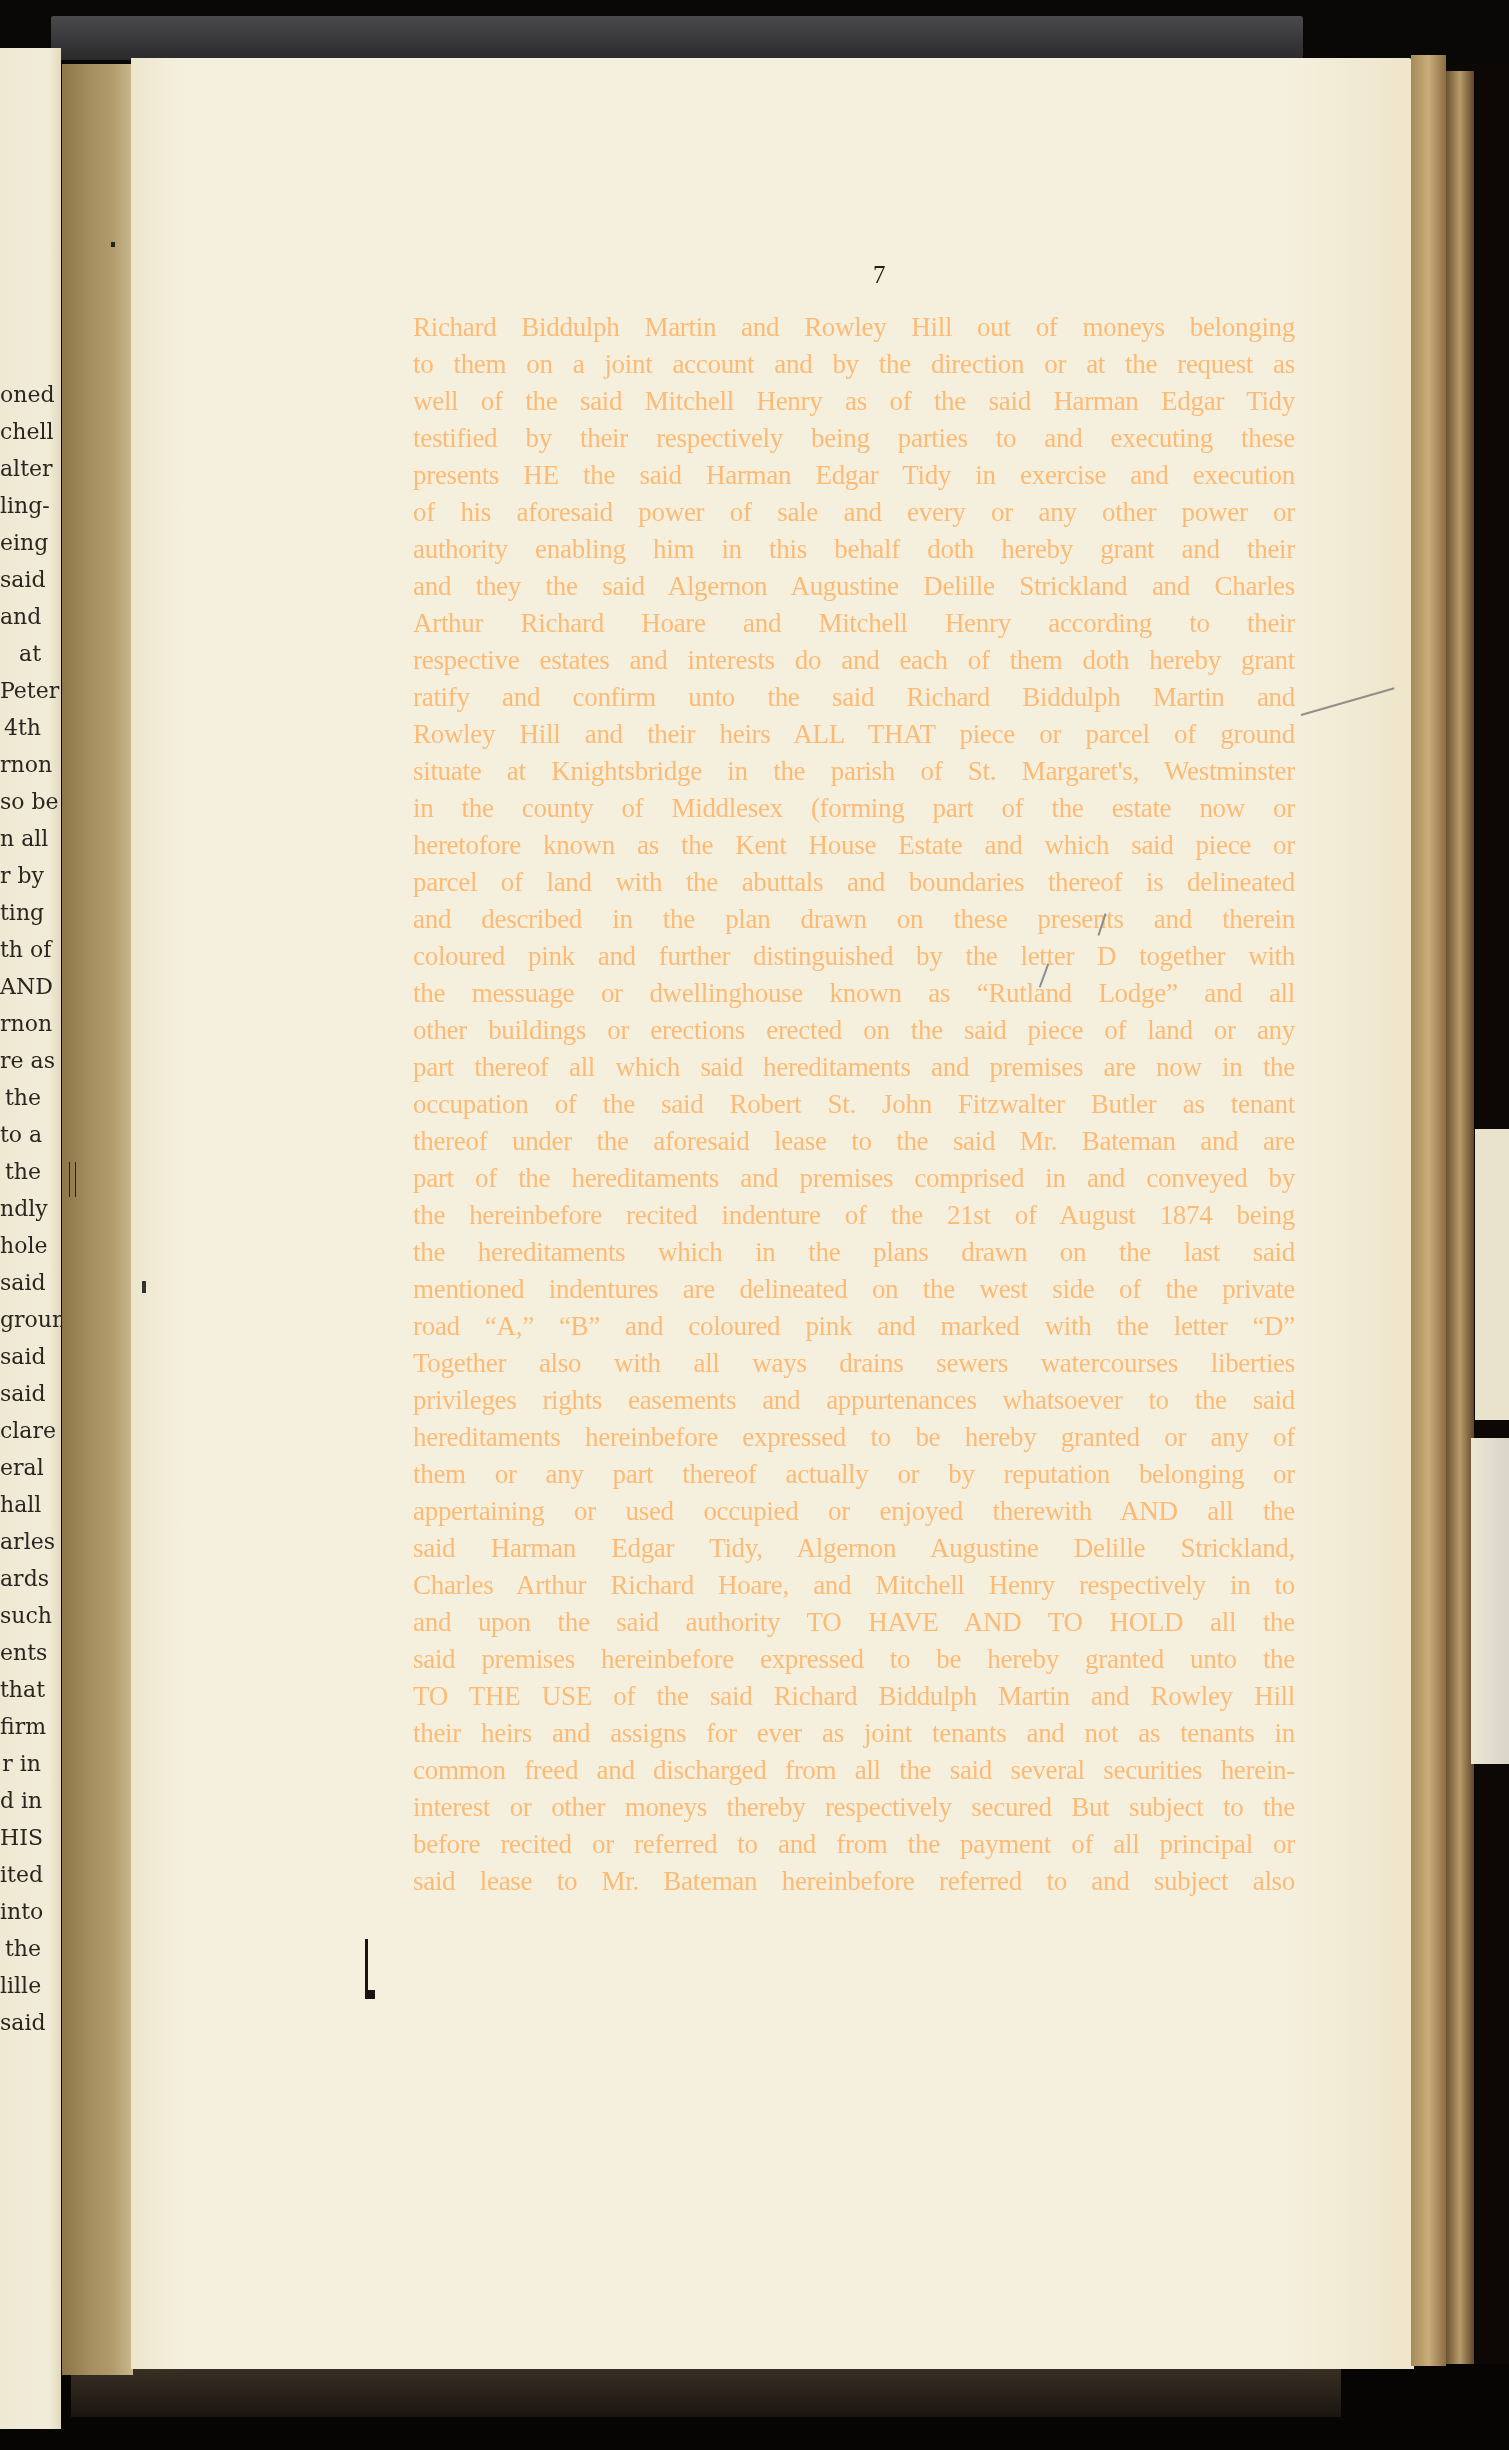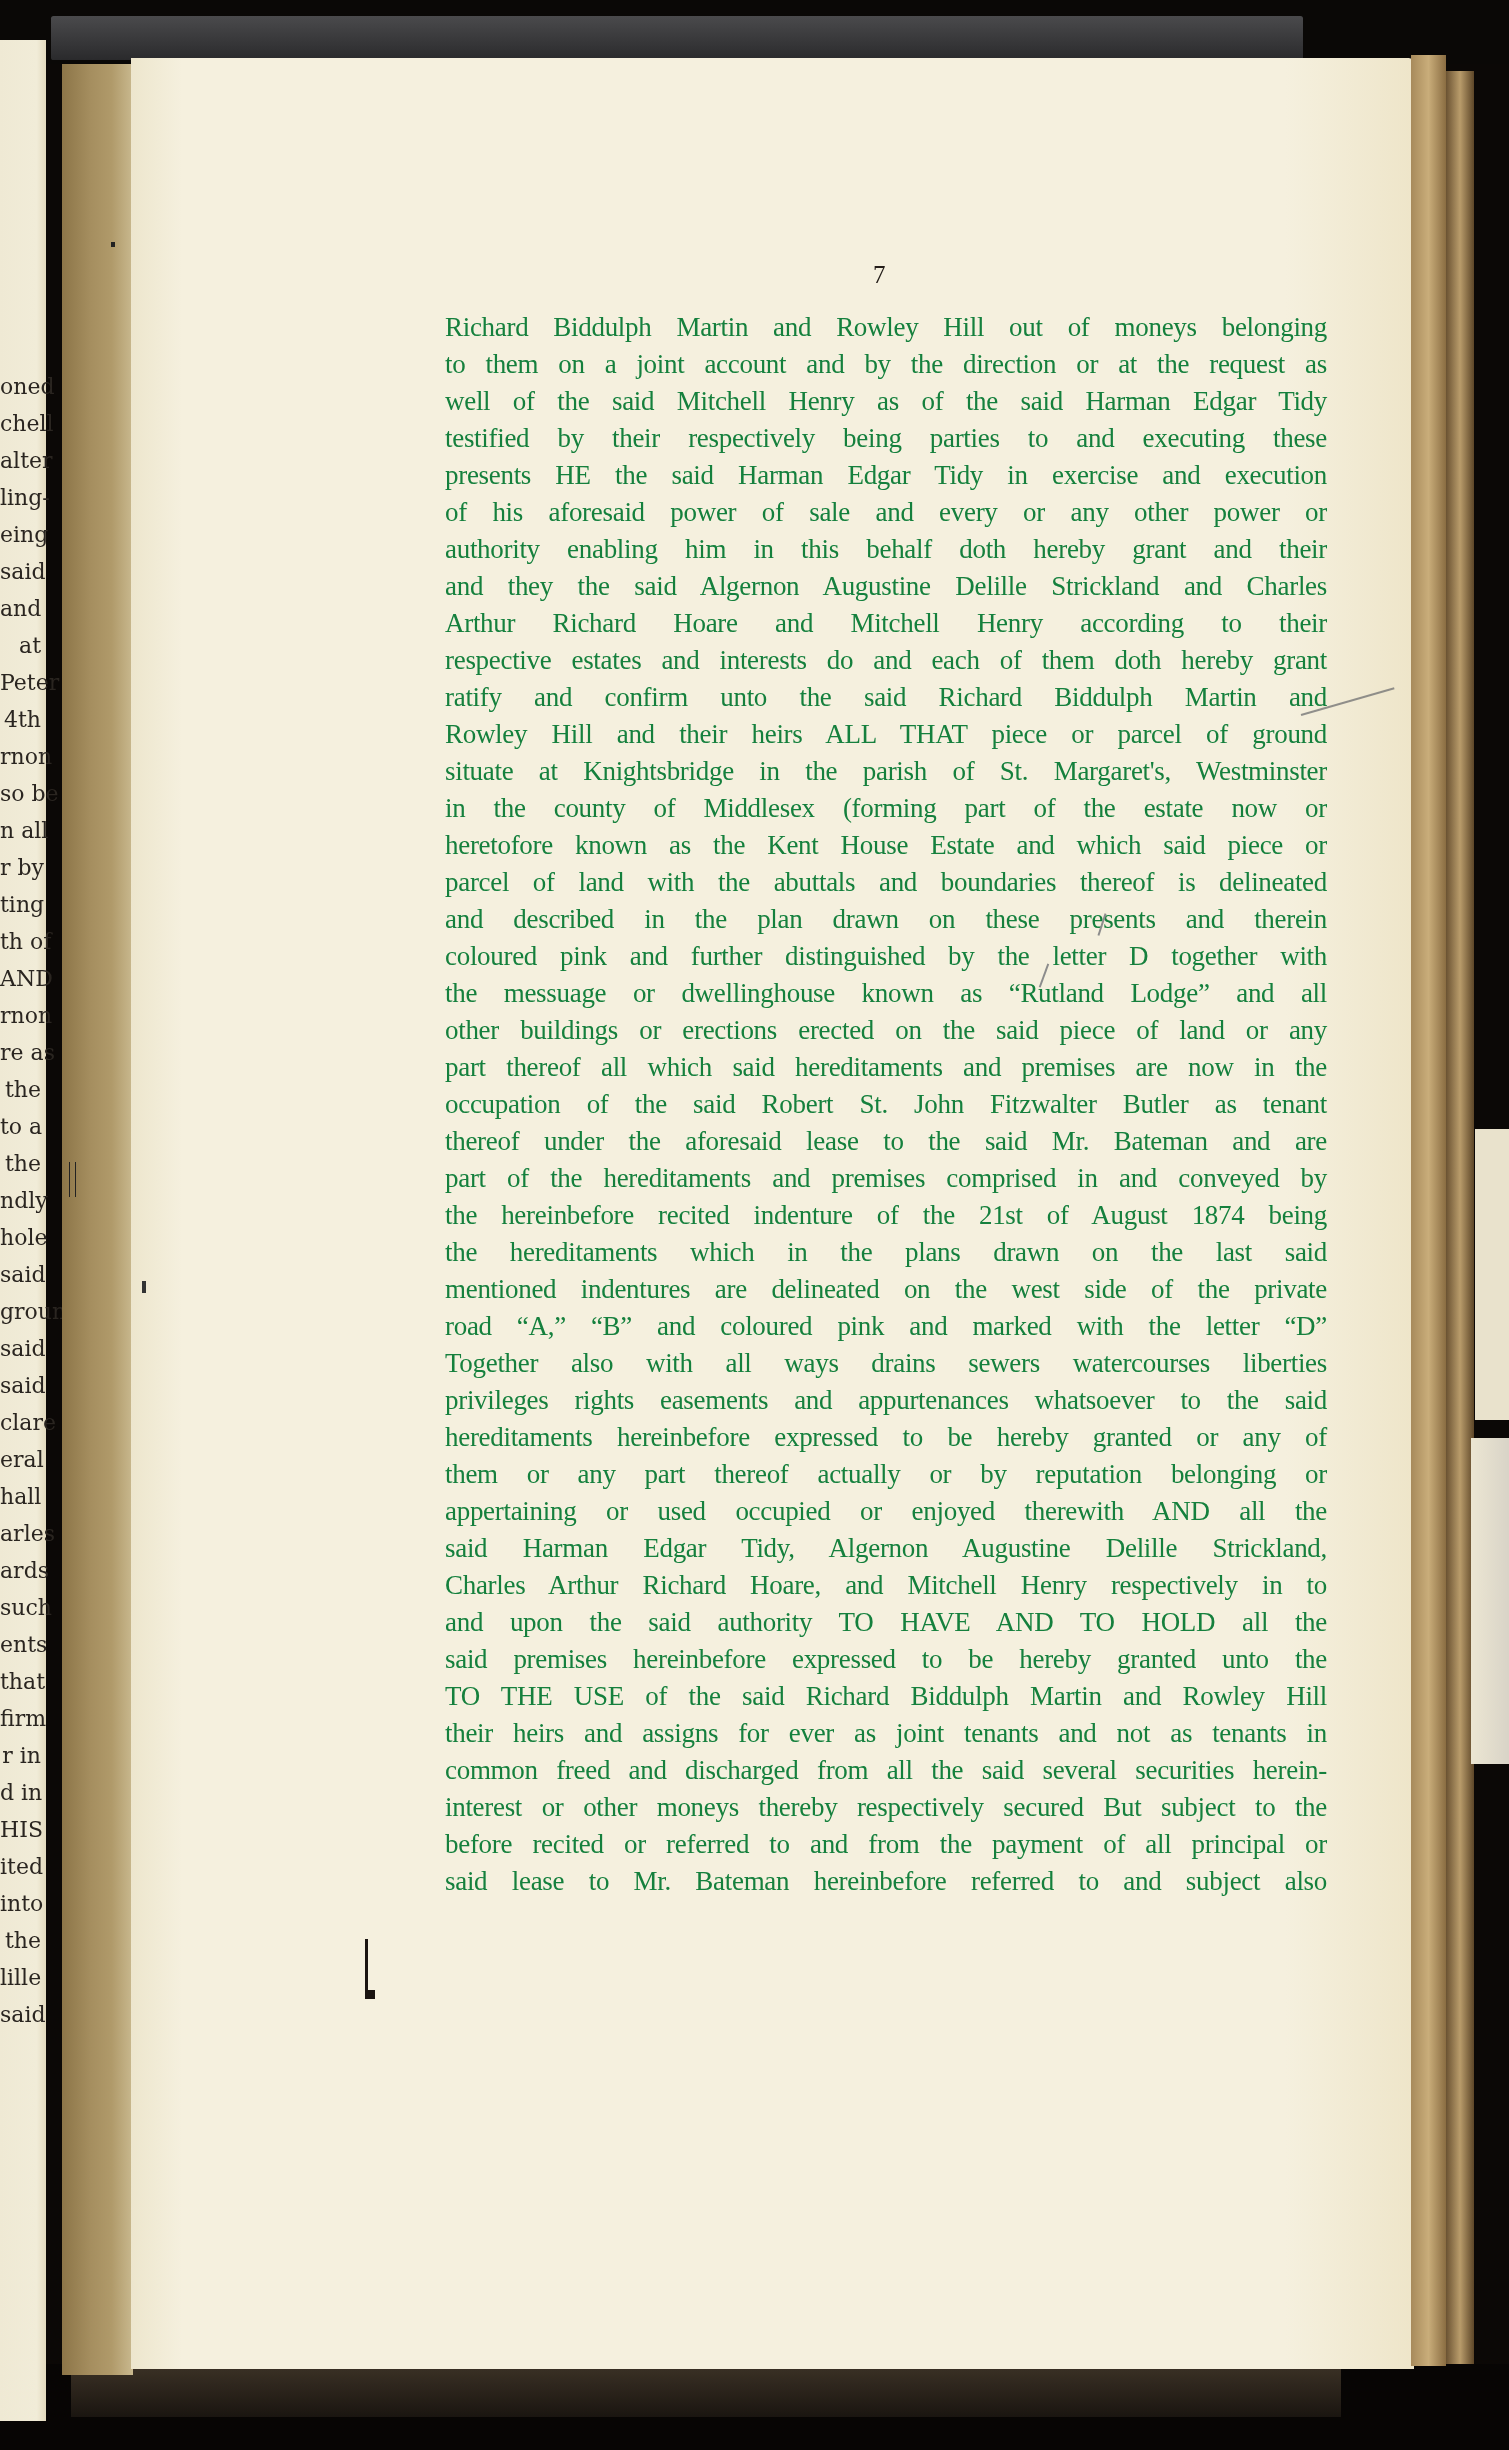--- a/index.html
+++ b/index.html
@@ -7,21 +7,21 @@
     width:1510px; height:2450px; position:relative; overflow:hidden;
     background:#0b0806;
     font-family:"DejaVu Serif","Liberation Serif",serif;
   }
   .top-band { position:absolute; left:0; top:0; width:1510px; height:64px; background:#0a0806; }
   .spine-strip { position:absolute; left:51px; top:16px; width:1252px; height:44px;
     background:linear-gradient(#4a4a4c,#2a2a2c); border-radius:2.6px; }
   .bottom-band { position:absolute; left:0; top:2364px; width:1510px; height:86px; background:#070504; }
   .bottom-torn { position:absolute; left:71px; top:2364px; width:1270px; height:53px;
     background:linear-gradient(#3c3226,#1a1510); }
-  .left-page { position:absolute; left:0; top:40px; width:46px; height:2381px;
+  .left-page { position:absolute; left:0; top:48px; width:61px; height:2381px;
     background:linear-gradient(90deg,#efe9d4,#f1ecd8 80%,#e2d9bd); }
   .gutter { position:absolute; left:62px; top:64px; width:71px; height:2311px;
     background:linear-gradient(90deg,#8c7548,#a58e5f 40%,#b09a6a 70%,#c9b98f); }
   .right-page { position:absolute; left:131px; top:58px; width:1283px; height:2311px;
     background:#f3eedb;
     background:linear-gradient(90deg,#ede6cd 0%,#f5f0de 4%,#f5f0de 90%,#eee5c9 100%);
     border-radius:0 5.3px 0 0; }
   .edge-1 { position:absolute; left:1411px; top:55px; width:35px; height:2311px;
     background:linear-gradient(90deg,#a78a5b,#c9ad7a 50%,#8a6d42); }
   .edge-2 { position:absolute; left:1446px; top:71px; width:28px; height:2293px;
@@ -29,23 +29,23 @@
   .tab-1 { position:absolute; left:1475px; top:1129px; width:35px; height:291px; background:#e9e2cc; }
   .tab-2 { position:absolute; left:1471px; top:1438px; width:39px; height:326px;
     background:linear-gradient(90deg,#ece6d2,#d8d3c7); border-right:5.3px dashed #222; }
 
   .left-frag { position:absolute; left:0; top:328px; width:41px; text-align:right;
     font-size:22px; line-height:37px; color:#2a2520; white-space:nowrap; overflow:visible; }
   .left-frag div { height:37px; }
 
   .page-number { position:absolute; left:873px; top:261px; font-size:25px; color:#231d18;
     font-family:"Liberation Serif","DejaVu Serif",serif; }
-  .body-text { position:absolute; left:445px; top:309px; width:882px;
+  .body-text { position:absolute; left:413px; top:309px; width:882px;
     font-family:"Liberation Serif","DejaVu Serif",serif; font-size:27px; line-height:37px;
-    color:#15803d; }
+    color:#fdba74; }
   .line { display:block; text-align:justify; text-align-last:justify; white-space:nowrap;
     height:37px; overflow:visible; letter-spacing:-0.3px; }
 
   .pencil-line { position:absolute; left:1301px; top:714px; width:97px; height:1.8px;
     background:#777; transform:rotate(-16deg); transform-origin:left center; opacity:.8; }
   .check-1 { position:absolute; left:1101px; top:913px; width:1.8px; height:23px; background:#8c8c8c; transform:rotate(18deg); }
   .check-2 { position:absolute; left:1043px; top:963px; width:1.8px; height:25px; background:#8c8c8c; transform:rotate(20deg); }
   .margin-mark { position:absolute; left:365px; top:1939px; width:7px; height:60px;
     border-left:3.5px solid #1a1410; }
   .margin-mark::after { content:""; position:absolute; left:-3.5px; bottom:0; width:10.6px; height:8.8px; background:#1a1410; }

